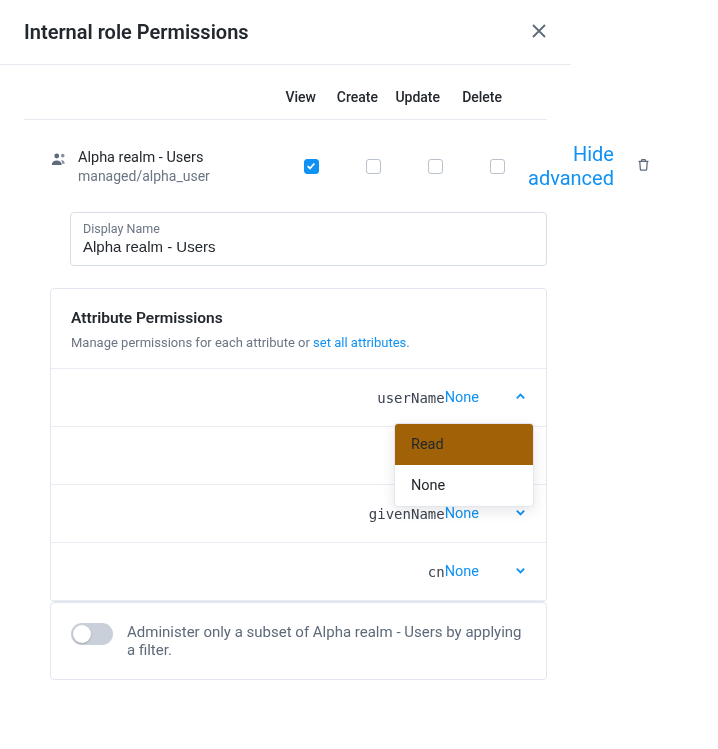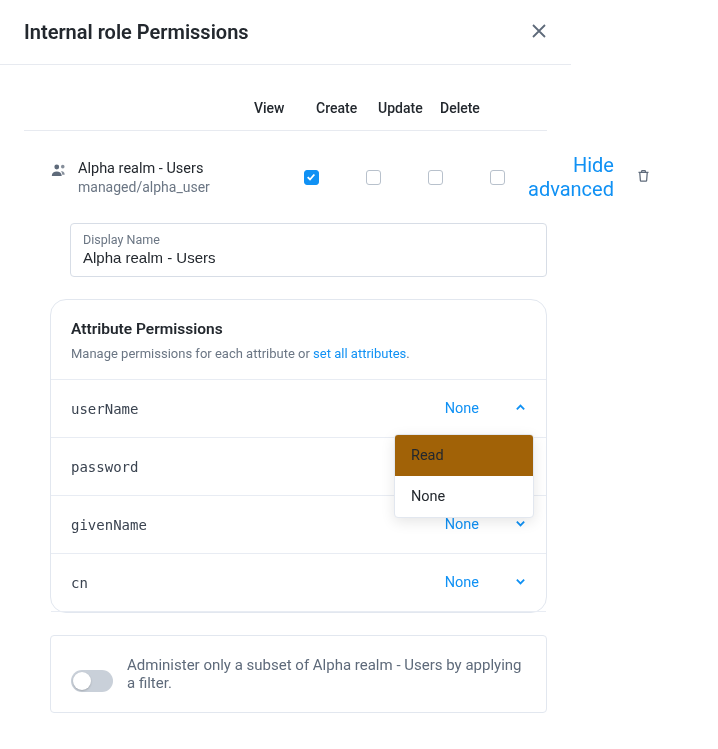--- a/index.html
+++ b/index.html
@@ -40,23 +40,22 @@
   }
   .perm-header-row {
     display: grid;
     grid-template-columns: 230px 62px 62px 62px 62px 1fr 28px;
     align-items: center;
     padding-bottom: 14px;
   }
   .perm-header-row .col-label {
     font-size: 14px;
     color: #23282e;
-    text-align: left;
+    text-align: right;
     font-weight: 500;
-    margin-top: 11px;
   }
 
   .identity-section { border-top: 1px solid #e7eaf0; padding-top: 22px; padding-left: 26px; }
   .identity-row {
     display: grid;
     grid-template-columns: 230px 62px 62px 62px 62px 1fr 28px;
     align-items: center;
     margin-bottom: 22px;
   }
   .identity-name-wrap { display: flex; gap: 10px; align-items: flex-start; }
@@ -91,35 +90,34 @@
     border-radius: 4px;
     padding: 8px 12px 10px 12px;
     margin-bottom: 22px;
     margin-left: 20px;
   }
   .field-label { font-size: 12.5px; color: #6b7684; margin-bottom: 2px; }
   .field-value { font-size: 15px; color: #23282e; border:none; outline:none; width:100%; background:transparent;}
   
   .attr-panel {
     border: 1px solid #e2e7ef;
-    border-radius: 16px;
-    margin-bottom: 22px;
+    border-radius: 4px;
     position: relative;
   }
   .attr-panel-head {
     padding: 20px 20px 18px 20px;
     border-bottom: 1px solid #e8ecf3;
   }
   .attr-title { font-weight: 600; font-size: 15.5px; margin-bottom: 8px; color:#23282e;}
   .attr-desc { color: #6b7684; font-size: 13px; }
   .attr-desc .inline-link { color:#1091f4; cursor:pointer;}
   .attr-row {
     display: flex;
     align-items: center;
-    justify-content: space-between;
+    justify-content: flex-end;
     padding: 20px 20px;
     border-bottom: 1px solid #e8ecf3;
   }
   .attr-row:last-child { border-bottom: none; }
   .attr-name {
     font-family: ui-monospace, SFMono-Regular, Menlo, Consolas, monospace;
     font-size: 14px;
     color: #3a4350;
   }
   .attr-select {
@@ -150,21 +148,21 @@
     color: #23282e;
     cursor: pointer;
   }
   .dropdown-item.selected { background: #a16207; }
 
   .filter-panel {
     border: 1px solid #e2e7ef;
     border-radius: 4px;
     padding: 20px 20px;
     display:flex;
-    align-items:flex-end;
+    align-items:flex-start;
     gap: 14px;
   }
   .toggle {
     width: 42px; height: 22px;
     border-radius: 11px;
     background: #c9d0d9;
     position: relative;
     cursor: pointer;
     flex: 0 0 42px;
   }

